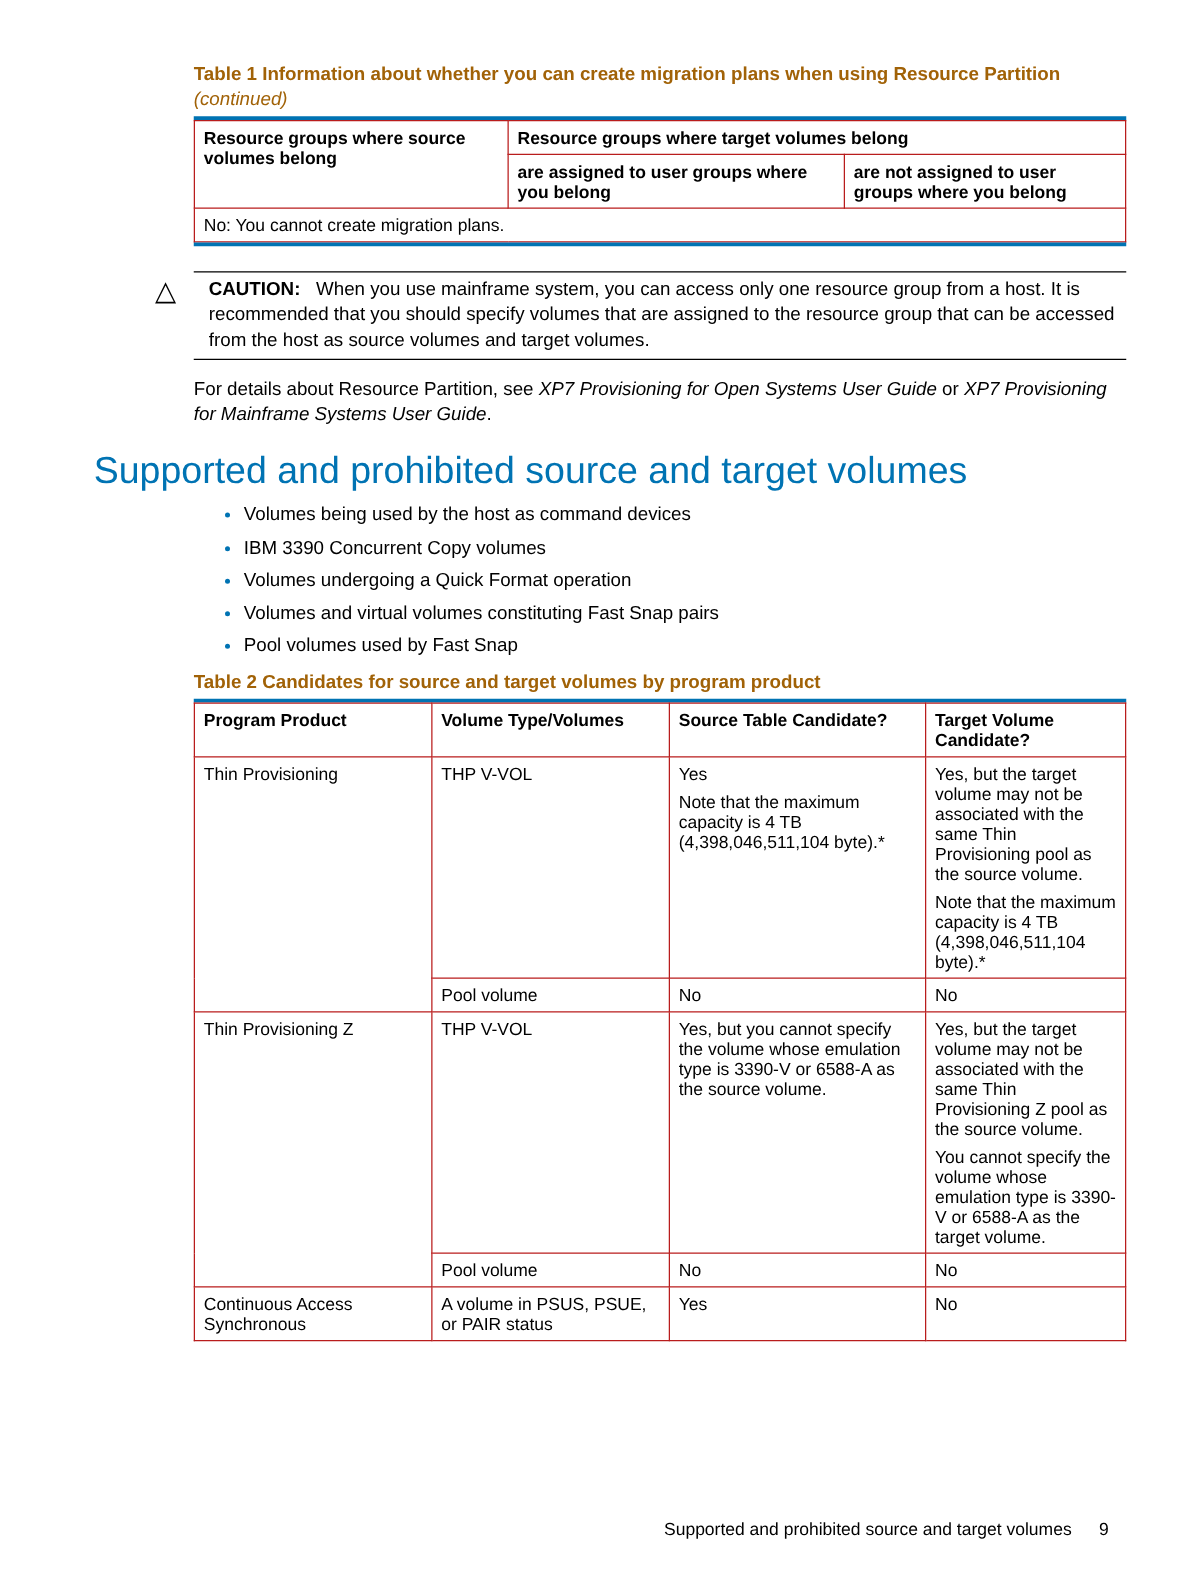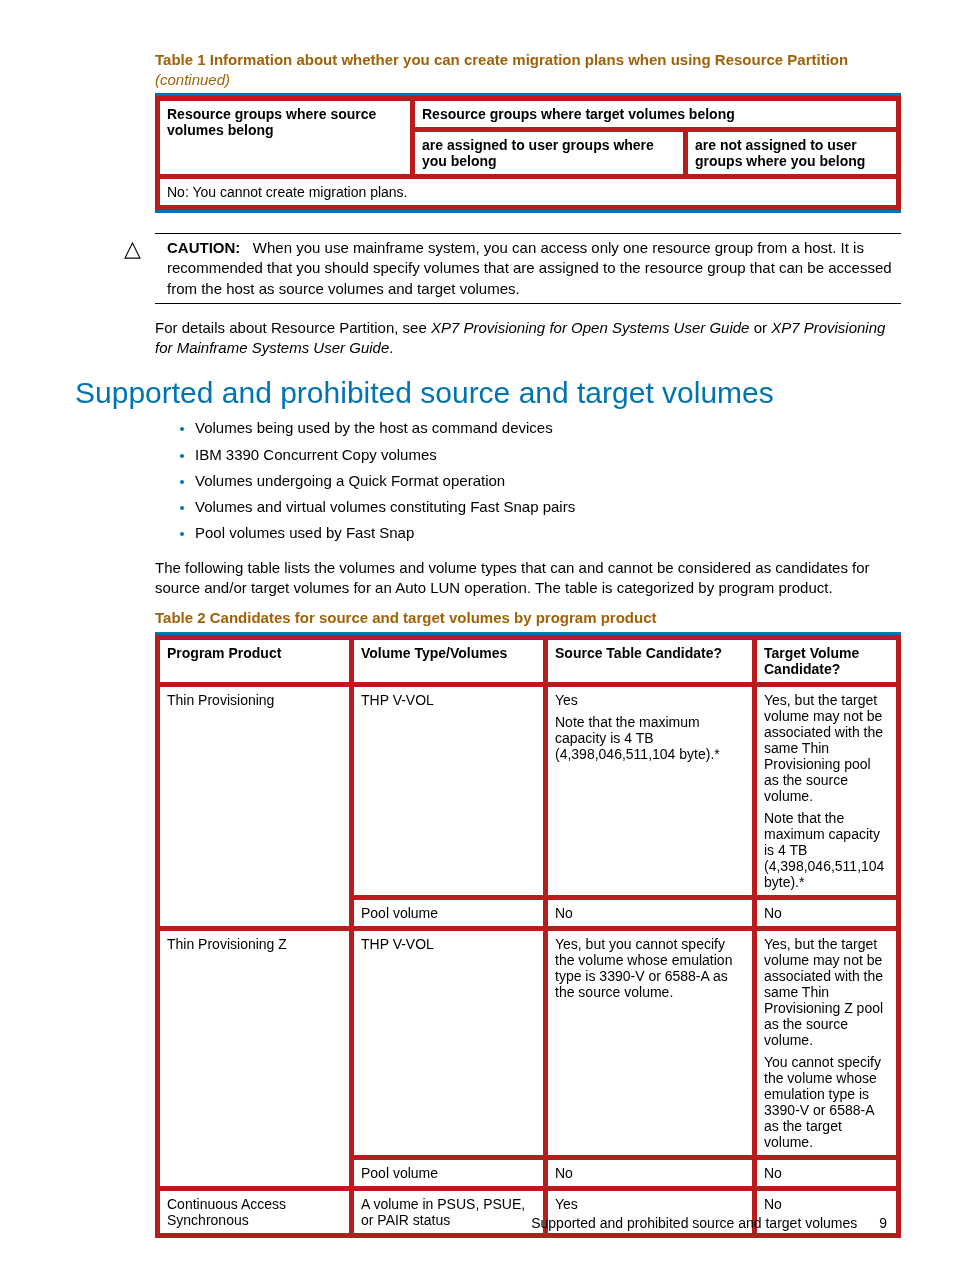--- a/index.html
+++ b/index.html
@@ -30,21 +30,21 @@
     font-weight: normal;
   }
   table.data {
     width: 746px;
     margin-left: 80px;
     border-collapse: collapse;
     border: 1px solid #666;
     font-size: 14px;
   }
   table.data th, table.data td {
-    border: 5px solid #b91c1c;
+    border: 1px solid #b91c1c;
     padding: 5px 7px;
     text-align: left;
     vertical-align: top;
     font-weight: normal;
   }
   table.data th {
     font-weight: bold;
   }
   .bluebar {
     height: 3px;
@@ -166,21 +166,20 @@
 
 
   <ul class="bullets">
     <li>Volumes being used by the host as command devices</li>
     <li>IBM 3390 Concurrent Copy volumes</li>
     <li>Volumes undergoing a Quick Format operation</li>
     <li>Volumes and virtual volumes constituting Fast Snap pairs</li>
     <li>Pool volumes used by Fast Snap</li>
   </ul>
 
-  <p class="body-para">The following table lists the volumes and volume types that can and cannot be considered as candidates for source and/or target volumes for an Auto LUN operation. The table is categorized by program product.</p>
 
   <div class="table-title">Table 2 Candidates for source and target volumes by program product</div>
   <div class="bluebar"></div>
   <table class="data t2">
     <tbody>
         <tr>
       <th style="width:175px">Program Product</th>
       <th style="width:175px">Volume Type/Volumes</th>
       <th style="width:190px">Source Table Candidate?</th>
       <th>Target Volume Candidate?</th>

